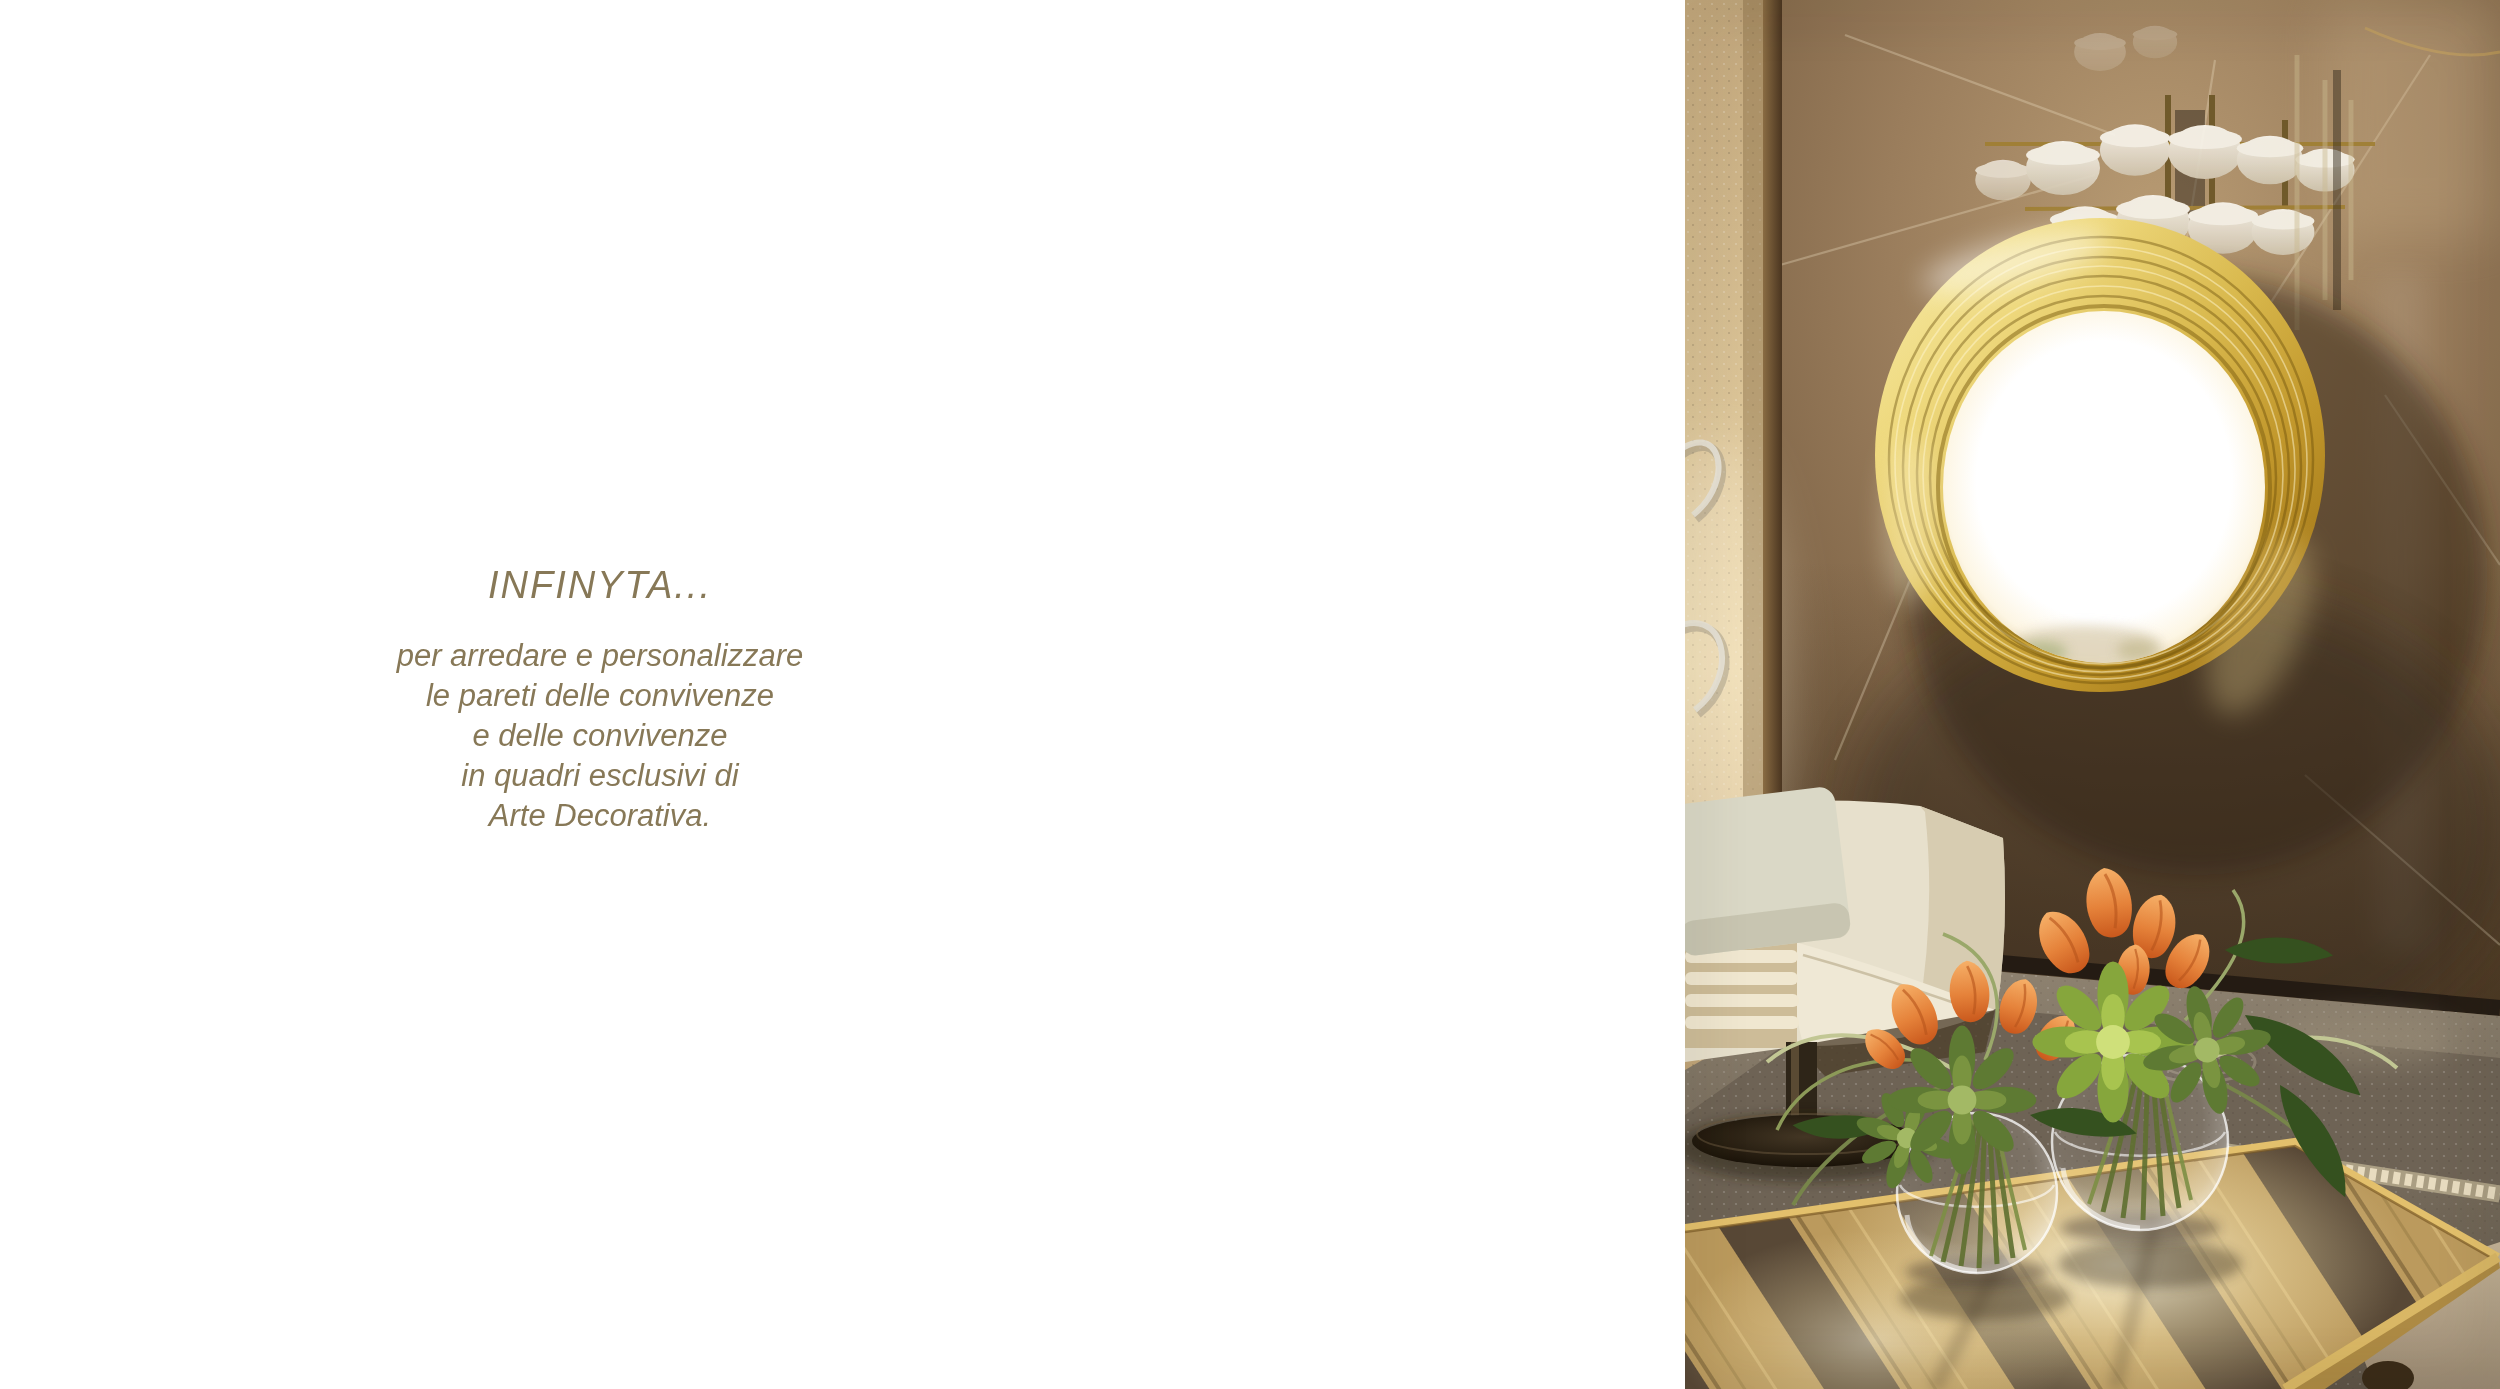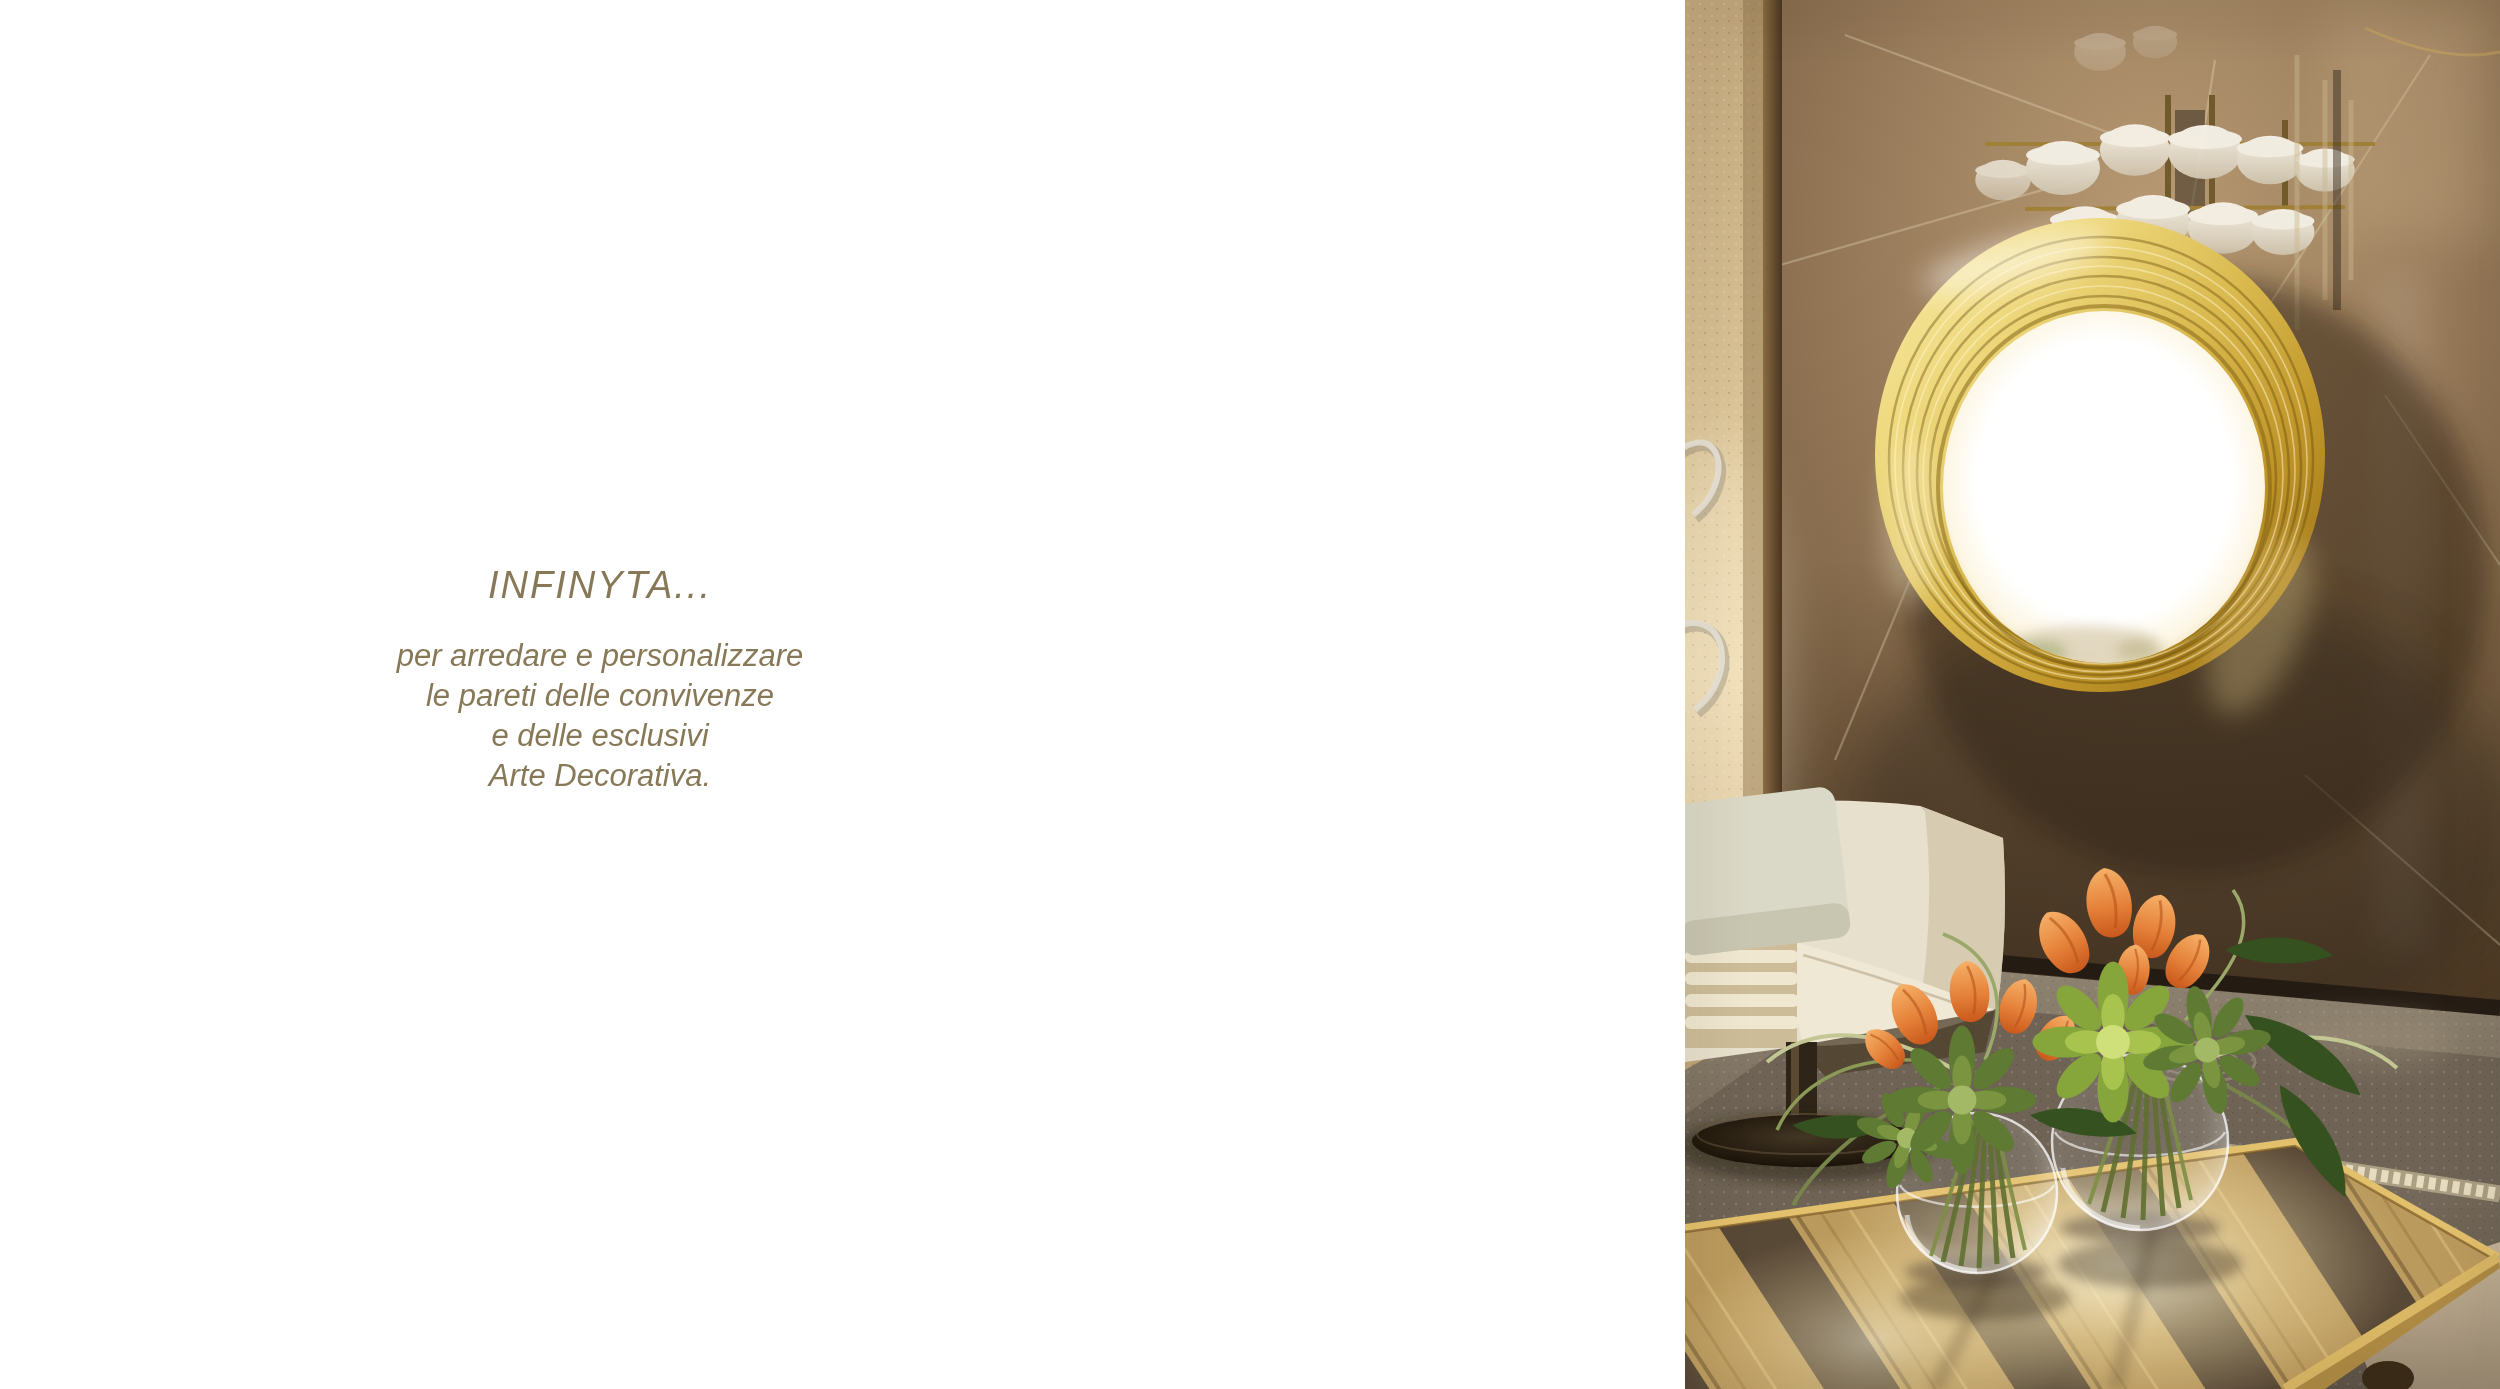--- a/index.html
+++ b/index.html
@@ -17,21 +17,22 @@
 </head>
 <body>
 
 <div class="spread">
 
   <section class="intro">
     <h1>INFINYTA...</h1>
     <p>
       <span>per arredare e personalizzare</span>
       <span>le pareti delle convivenze</span>
-      <span>e delle esclusivi</span>
+      <span>e delle convivenze</span>
+      <span>in quadri esclusivi di</span>
       <span>Arte Decorativa.</span>
     </p>
   </section>
 
   <figure class="photo">
     <svg viewBox="0 0 815 1389" xmlns="http://www.w3.org/2000/svg">
       <defs>
         <radialGradient id="wallGrad" cx="58%" cy="22%" r="95%">
           <stop offset="0%" stop-color="#b89b73"></stop>
             <stop offset="35%" stop-color="#9a7d5c"></stop>

